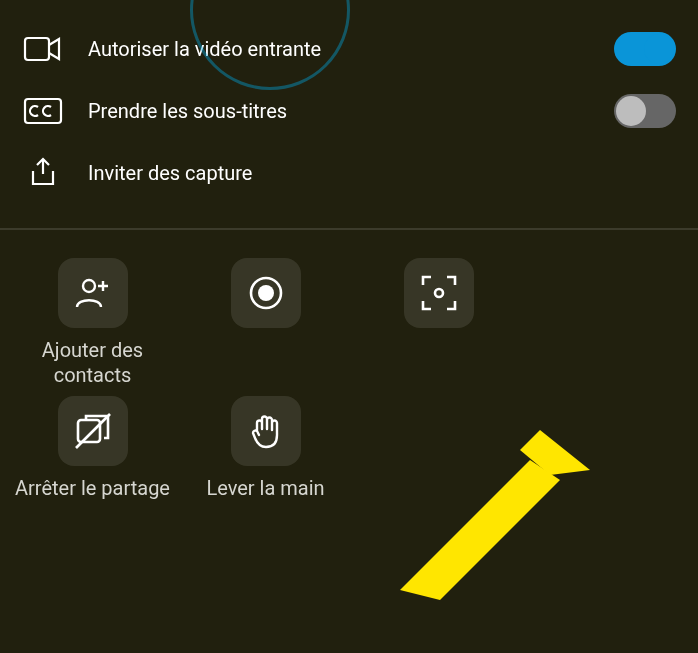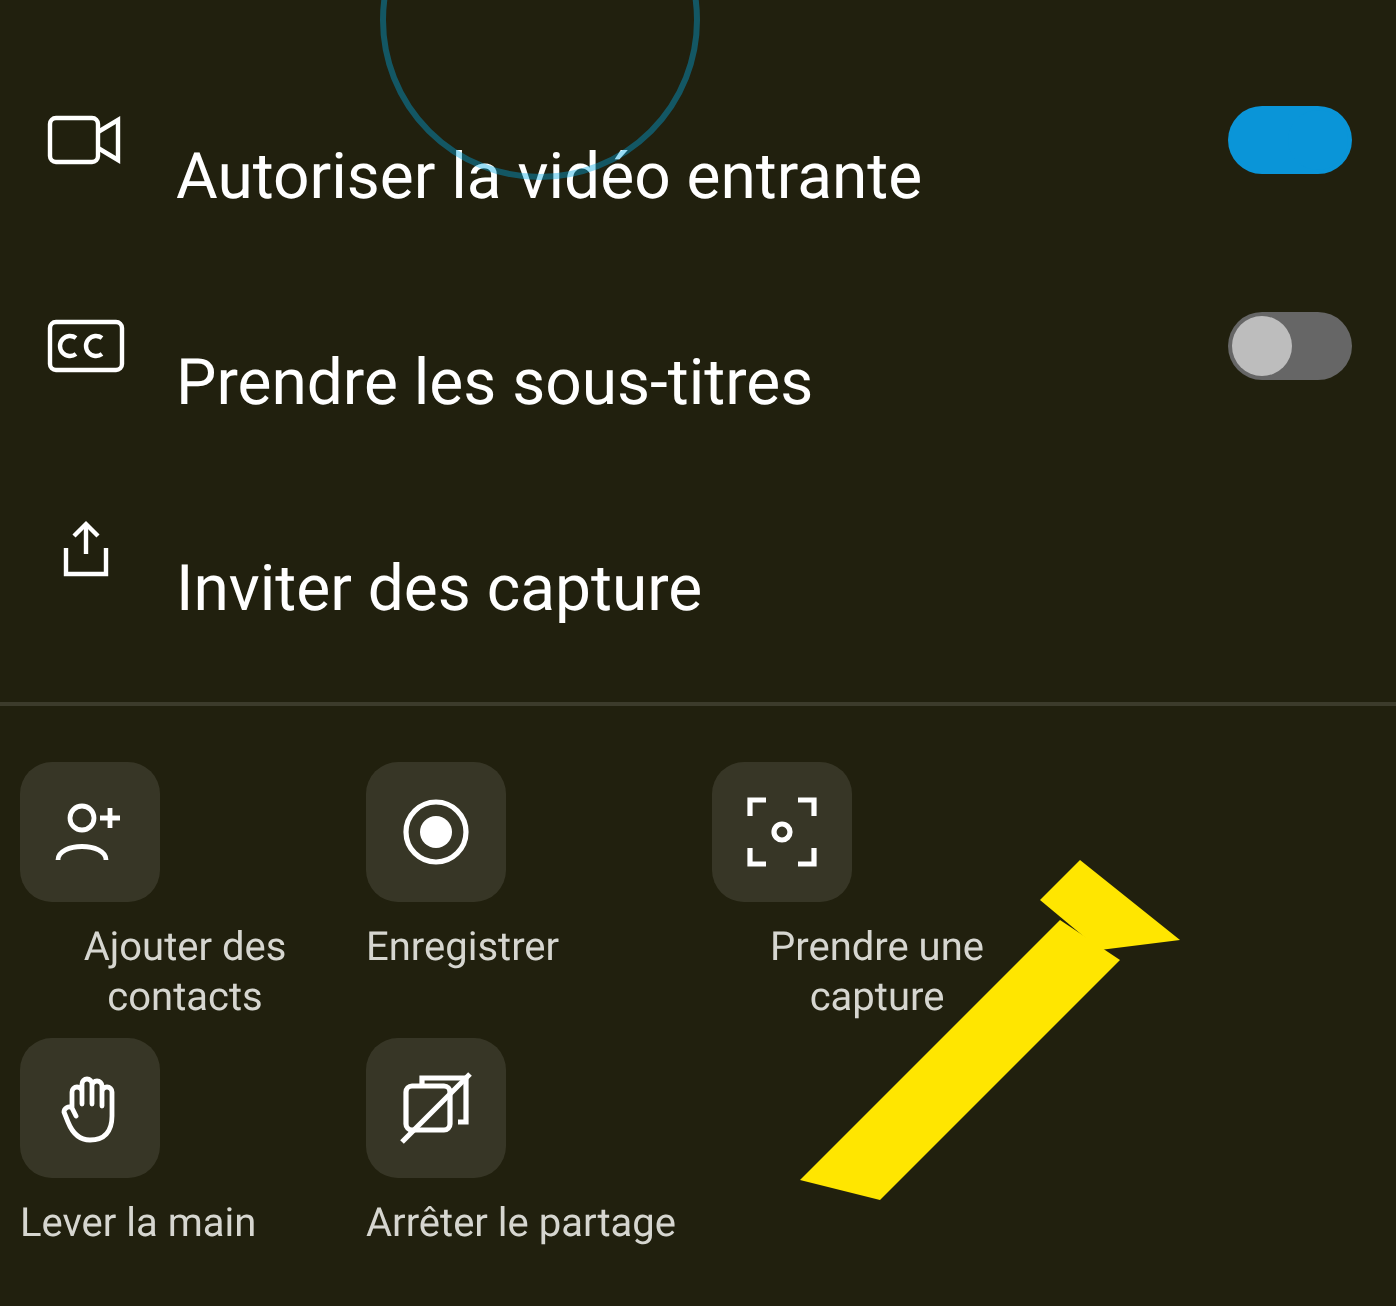--- a/index.html
+++ b/index.html
@@ -34,24 +34,23 @@
   }
   .row-icon {
     width: 42px;
     display: flex;
     justify-content: center;
     align-items: center;
   }
   .row-icon svg { display: block; }
   .row-label {
     flex: 1;
-    font-size: 32px;
+    font-size: 20px;
     font-weight: 400;
     color: #ffffff;
-    margin-top: 37px;
   }
   .toggle {
     position: relative;
     width: 62px;
     height: 34px;
     border-radius: 17px;
     background: #666;
     cursor: pointer;
     flex-shrink: 0;
   }
@@ -80,21 +79,21 @@
   .grid {
     display: flex;
     flex-wrap: wrap;
     padding: 10px 10px 0 10px;
     gap: 8px 8px;
   }
   .grid-item {
     width: 165px;
     display: flex;
     flex-direction: column;
-    align-items: flex-start;
+    align-items: center;
     text-align: center;
   }
   .grid-btn {
     width: 70px;
     height: 70px;
     border-radius: 16px;
     background: rgba(255,255,255,0.1);
     display: flex;
     align-items: center;
     justify-content: center;
@@ -179,60 +178,58 @@
 
   <div class="grid-item">
     <div class="grid-btn">
       <span>
         <svg width="40" height="40" viewBox="0 0 40 40" fill="none">
           <circle cx="20" cy="20" r="15" stroke="#fff" stroke-width="2.6"></circle>
           <circle cx="20" cy="20" r="8" fill="#fff"></circle>
         </svg>
       </span>
     </div>
-    <div class="grid-label">Enregistrer</div>
   </div>
 
   <div class="grid-item">
     <div class="grid-btn">
       <span>
         <svg width="42" height="42" viewBox="0 0 42 42" fill="none" stroke="#fff" stroke-width="2.6">
           <path d="M5 13 V5 H13"></path>
           <path d="M29 5 H37 V13"></path>
           <path d="M37 29 V37 H29"></path>
           <path d="M13 37 H5 V29"></path>
           <circle cx="21" cy="21" r="4"></circle>
         </svg>
       </span>
     </div>
-    <div class="grid-label">Prendre une capture</div>
-  </div>
-
-  <div class="grid-item">
-    <div class="grid-btn">
-      <span>
-        <svg width="40" height="40" viewBox="0 0 40 40" fill="none" stroke="#fff" stroke-width="2.4" stroke-linejoin="round" stroke-linecap="round">
-          <path d="M11 20 V12 a2.5 2.5 0 0 1 5 0 V18 M16 18 V8 a2.5 2.5 0 0 1 5 0 V18 M21 18 V9 a2.5 2.5 0 0 1 5 0 V19 M26 19 V12 a2.5 2.5 0 0 1 5 0 V24 C31 32 27 36 20 36 C14 36 11 32 9 27 L7 22 a2.5 2.5 0 0 1 4 -2 L13 24"></path>
-        </svg>
-      </span>
-    </div>
-    <div class="grid-label">Lever la main</div>
   </div>
 
   <div class="grid-item">
     <div class="grid-btn">
       <span>
         <svg width="42" height="42" viewBox="0 0 42 42" fill="none" stroke="#fff" stroke-width="2.6">
           <rect x="6" y="10" width="22" height="22" rx="3"></rect>
           <path d="M14 10 V6 H36 V28 H32"></path>
           <path d="M4 38 L38 4"></path>
         </svg>
       </span>
     </div>
     <div class="grid-label">Arrêter le partage</div>
+  </div>
+
+  <div class="grid-item">
+    <div class="grid-btn">
+      <span>
+        <svg width="40" height="40" viewBox="0 0 40 40" fill="none" stroke="#fff" stroke-width="2.4" stroke-linejoin="round" stroke-linecap="round">
+          <path d="M11 20 V12 a2.5 2.5 0 0 1 5 0 V18 M16 18 V8 a2.5 2.5 0 0 1 5 0 V18 M21 18 V9 a2.5 2.5 0 0 1 5 0 V19 M26 19 V12 a2.5 2.5 0 0 1 5 0 V24 C31 32 27 36 20 36 C14 36 11 32 9 27 L7 22 a2.5 2.5 0 0 1 4 -2 L13 24"></path>
+        </svg>
+      </span>
+    </div>
+    <div class="grid-label">Lever la main</div>
   </div>
 
 </div>
 
 <svg class="arrow" style="left:380px; top:420px;" width="220" height="180" viewBox="0 0 220 180">
   <g fill="#ffe600">
     <polygon points="160,10 210,50 170,55 140,30"></polygon>
     <polygon points="150,40 180,60 60,180 20,170"></polygon>
   </g>
 </svg>

